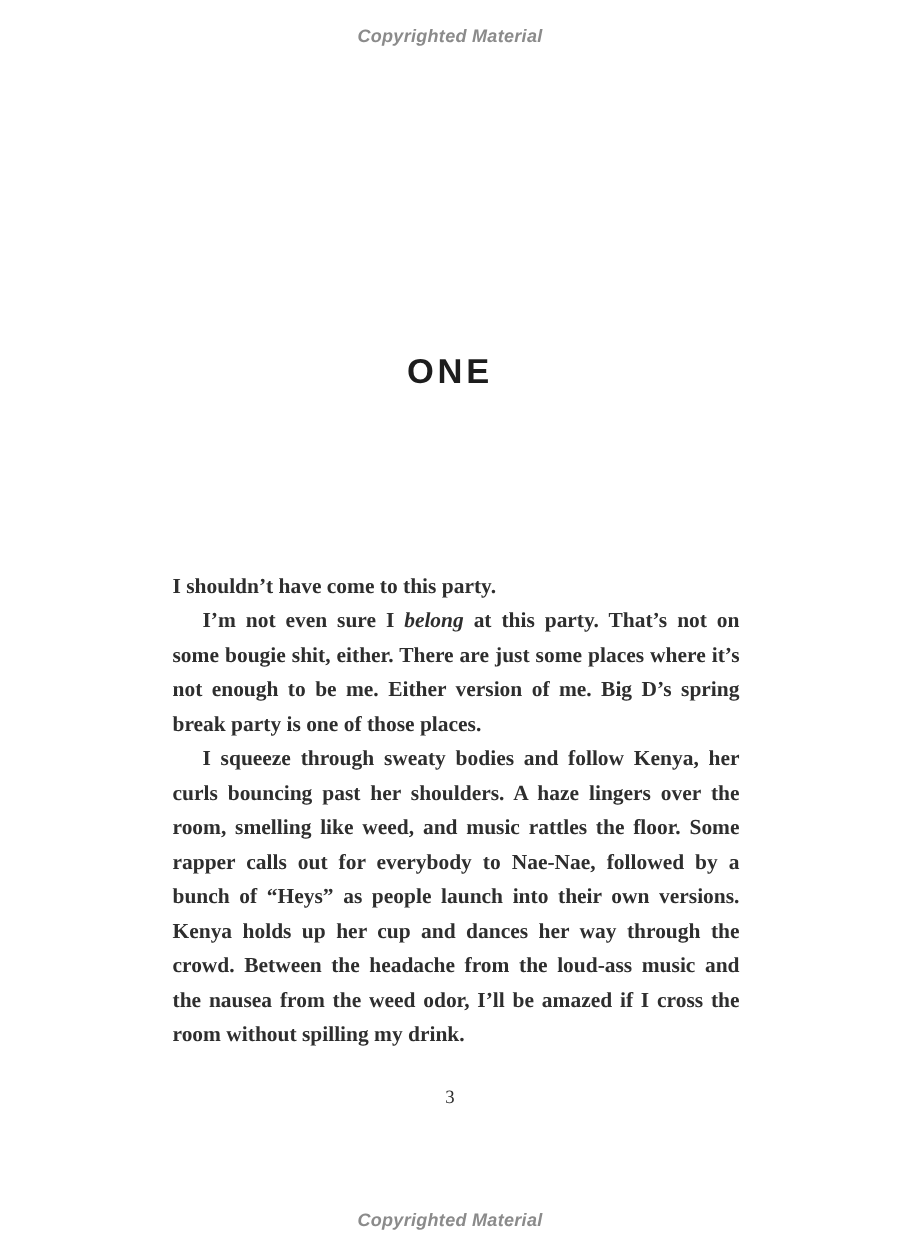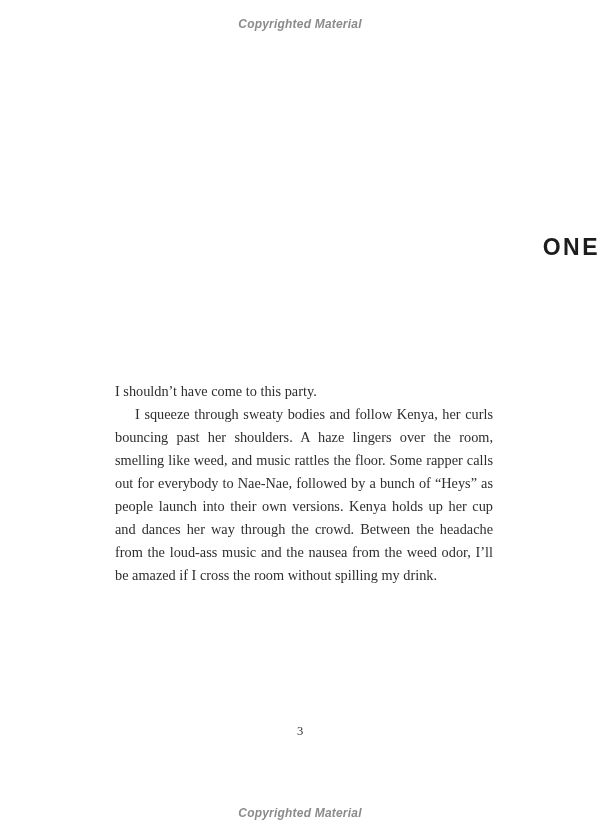--- a/index.html
+++ b/index.html
@@ -26,40 +26,41 @@
     color: var(--copyright-color, #8b8b8b);
     font-style: italic;
   }
   .copyright-notice.top { top: 17px; }
   .copyright-notice.bottom { top: 806px; }
   .chapter-title {
     position: absolute;
     top: 219px;
     left: 0;
     width: 100%;
-    text-align: right;
+    text-align: center;
     font-family: "Liberation Sans", sans-serif;
     font-weight: 800;
     font-size: 23px;
     letter-spacing: 2.5px;
     color: var(--heading-color, #1d1d1d);
   }
   .body-text {
     position: absolute;
     left: 115px;
     top: 380px;
     width: 378px;
     font-size: 14.3px;
     line-height: 23px;
     text-align: justify;
     color: var(--body-color, #2e2e2e);
   }
   .body-text p {
     margin: 0;
     padding: 0;
+    font-weight: bold;
   }
   .body-text p.indent {
     text-indent: 20px;
   }
   .body-text em {
     font-style: italic;
   }
   .page-number {
     position: absolute;
     top: 724px;
@@ -72,18 +73,19 @@
 </style>
 </head>
 <body style="background: rgb(255, 255, 255);">
 
 <div class="copyright-notice top">Copyrighted Material</div>
 
 <h1 class="chapter-title">ONE</h1>
 
 <div class="body-text">
     <p><span>I shouldn’t have come to this party.</span></p>
+    <p class="indent"><span>I’m not even sure I </span><em>belong</em><span> at this party. That’s not on some bougie shit, either. There are just some places where it’s not enough to be me. Either version of me. Big D’s spring break party is one of those places.</span></p>
     <p class="indent"><span>I squeeze through sweaty bodies and follow Kenya, her curls bouncing past her shoulders. A haze lingers over the room, smelling like weed, and music rattles the floor. Some rapper calls out for everybody to Nae-Nae, followed by a bunch of “Heys” as people launch into their own versions. Kenya holds up her cup and dances her way through the crowd. Between the headache from the loud-ass music and the nausea from the weed odor, I’ll be amazed if I cross the room without spilling my drink.</span></p>
   </div>
 
 <div class="page-number">3</div>
 
 <div class="copyright-notice bottom">Copyrighted Material</div>
 
 </body></html>

